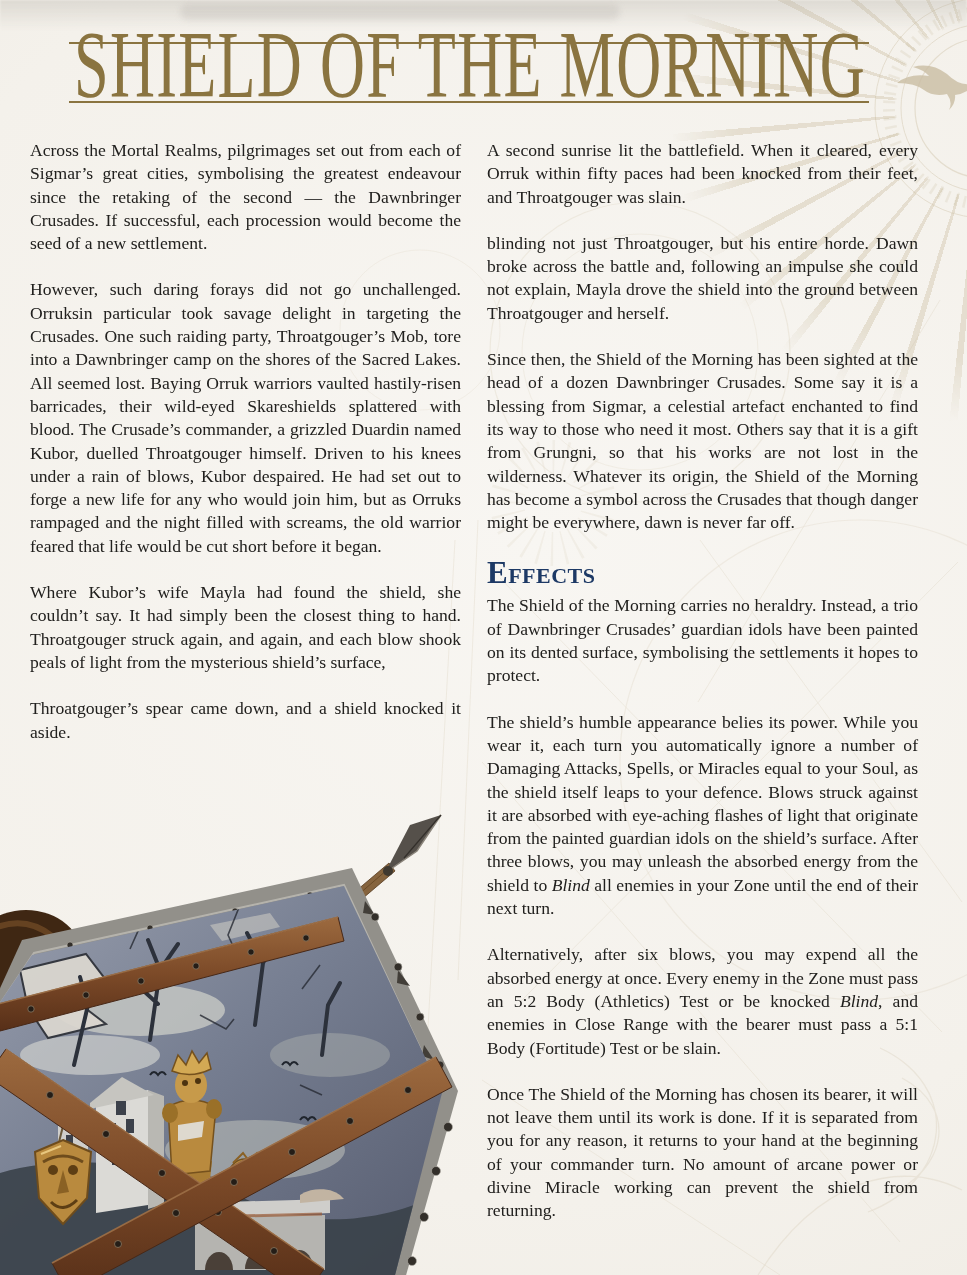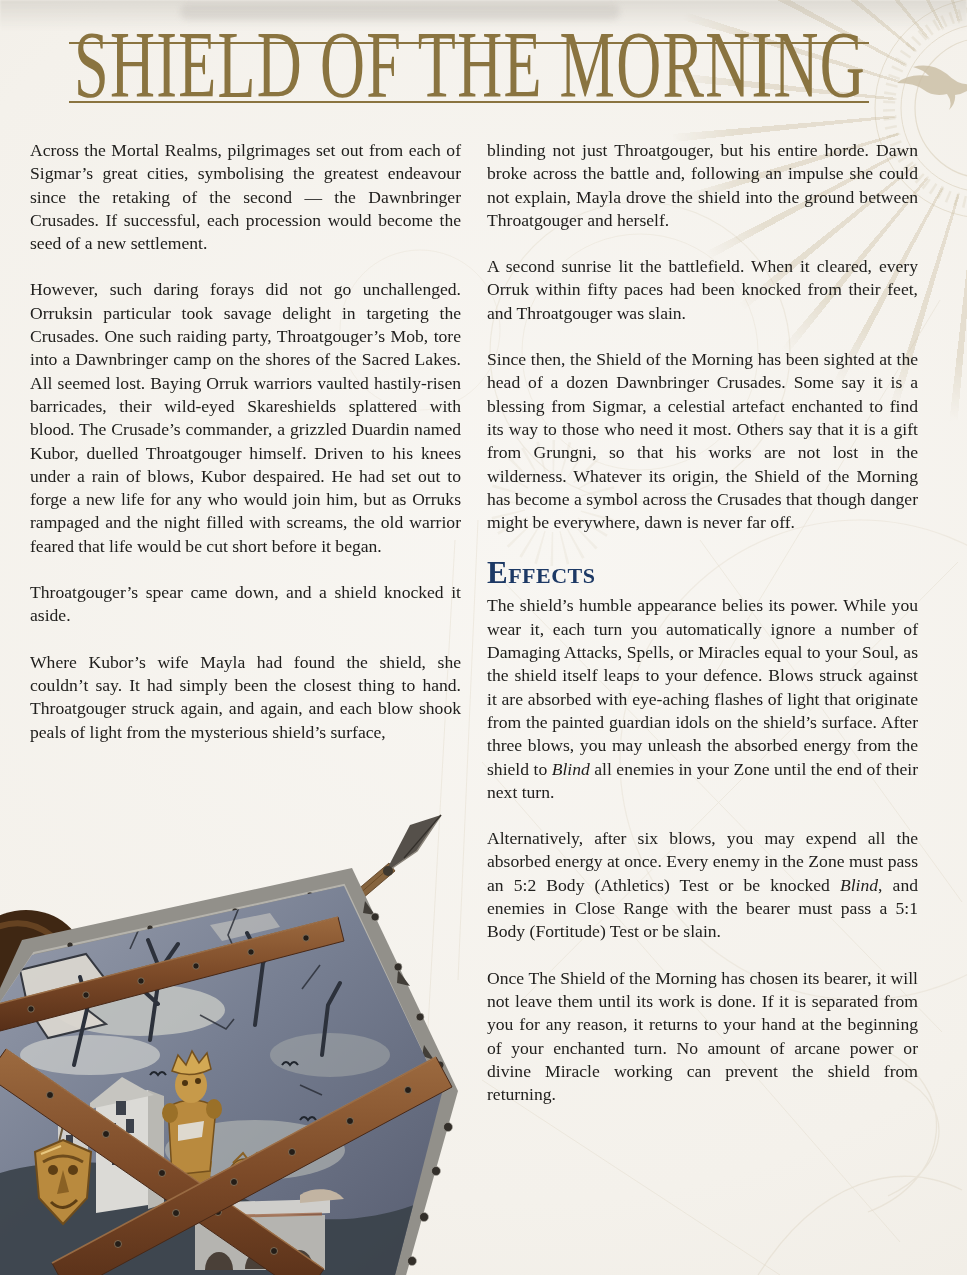--- a/index.html
+++ b/index.html
@@ -90,35 +90,36 @@
   <div class="ghost-band"></div>
   <div class="ghost-smudge"></div>
 
   <header class="title-wrap">
     <h1 class="title-text">SHIELD OF THE MORNING</h1>
   </header>
 
   <div class="col col-left">
       <p>Across the Mortal Realms, pilgrimages set out from each of Sigmar’s great cities, symbolising the greatest endeavour since the retaking of the second — the Dawnbringer Crusades. If successful, each procession would become the seed of a new settlement.</p>
       <p>However, such daring forays did not go unchallenged. Orruksin particular took savage delight in targeting the Crusades. One such raiding party, Throatgouger’s Mob, tore into a Dawnbringer camp on the shores of the Sacred Lakes. All seemed lost. Baying Orruk warriors vaulted hastily-risen barricades, their wild-eyed Skareshields splattered with blood. The Crusade’s commander, a grizzled Duardin named Kubor, duelled Throatgouger himself. Driven to his knees under a rain of blows, Kubor despaired. He had set out to forge a new life for any who would join him, but as Orruks rampaged and the night filled with screams, the old warrior feared that life would be cut short before it began.</p>
+      <p>Where Kubor’s wife Mayla had found the shield, she couldn’t say. It had simply been the closest thing to hand. Throatgouger struck again, and again, and each blow shook peals of light from the mysterious shield’s surface,</p>
       <p>Throatgouger’s spear came down, and a shield knocked it aside.</p>
-      <p>Where Kubor’s wife Mayla had found the shield, she couldn’t say. It had simply been the closest thing to hand. Throatgouger struck again, and again, and each blow shook peals of light from the mysterious shield’s surface,</p>
     </div>
 
   <div class="col col-right">
     <div>
+        <p>A second sunrise lit the battlefield. When it cleared, every Orruk within fifty paces had been knocked from their feet, and Throatgouger was slain.</p>
         <p>blinding not just Throatgouger, but his entire horde. Dawn broke across the battle and, following an impulse she could not explain, Mayla drove the shield into the ground between Throatgouger and herself.</p>
-        <p>A second sunrise lit the battlefield. When it cleared, every Orruk within fifty paces had been knocked from their feet, and Throatgouger was slain.</p>
         <p>Since then, the Shield of the Morning has been sighted at the head of a dozen Dawnbringer Crusades. Some say it is a blessing from Sigmar, a celestial artefact enchanted to find its way to those who need it most. Others say that it is a gift from Grungni, so that his works are not lost in the wilderness. Whatever its origin, the Shield of the Morning has become a symbol across the Crusades that though danger might be everywhere, dawn is never far off.</p>
       </div>
     <h2 class="effects">Effects</h2>
     <div>
+        <p>The Shield of the Morning carries no heraldry. Instead, a trio of Dawnbringer Crusades’ guardian idols have been painted on its dented surface, symbolising the settlements it hopes to protect.</p>
         <p>The shield’s humble appearance belies its power. While you wear it, each turn you automatically ignore a number of Damaging Attacks, Spells, or Miracles equal to your Soul, as the shield itself leaps to your defence. Blows struck against it are absorbed with eye-aching flashes of light that originate from the painted guardian idols on the shield’s surface. After three blows, you may unleash the absorbed energy from the shield to <i>Blind</i> all enemies in your Zone until the end of their next turn.</p>
         <p>Alternatively, after six blows, you may expend all the absorbed energy at once. Every enemy in the Zone must pass an 5:2 Body (Athletics) Test or be knocked <i>Blind</i>, and enemies in Close Range with the bearer must pass a 5:1 Body (Fortitude) Test or be slain.</p>
-        <p>Once The Shield of the Morning has chosen its bearer, it will not leave them until its work is done. If it is separated from you for any reason, it returns to your hand at the beginning of your enchanted turn. No amount of arcane power or divine Miracle working can prevent the shield from returning.</p>
+        <p>Once The Shield of the Morning has chosen its bearer, it will not leave them until its work is done. If it is separated from you for any reason, it returns to your hand at the beginning of your commander turn. No amount of arcane power or divine Miracle working can prevent the shield from returning.</p>
       </div>
   </div>
 
   <svg class="art" viewBox="0 0 460 520">
     <defs>
       <linearGradient id="face" x1="0" y1="0" x2="1" y2="1">
         <stop offset="0" stop-color="#989ead"></stop>
         <stop offset=".45" stop-color="#777f92"></stop>
         <stop offset="1" stop-color="#565c6f"></stop>
       </linearGradient>

